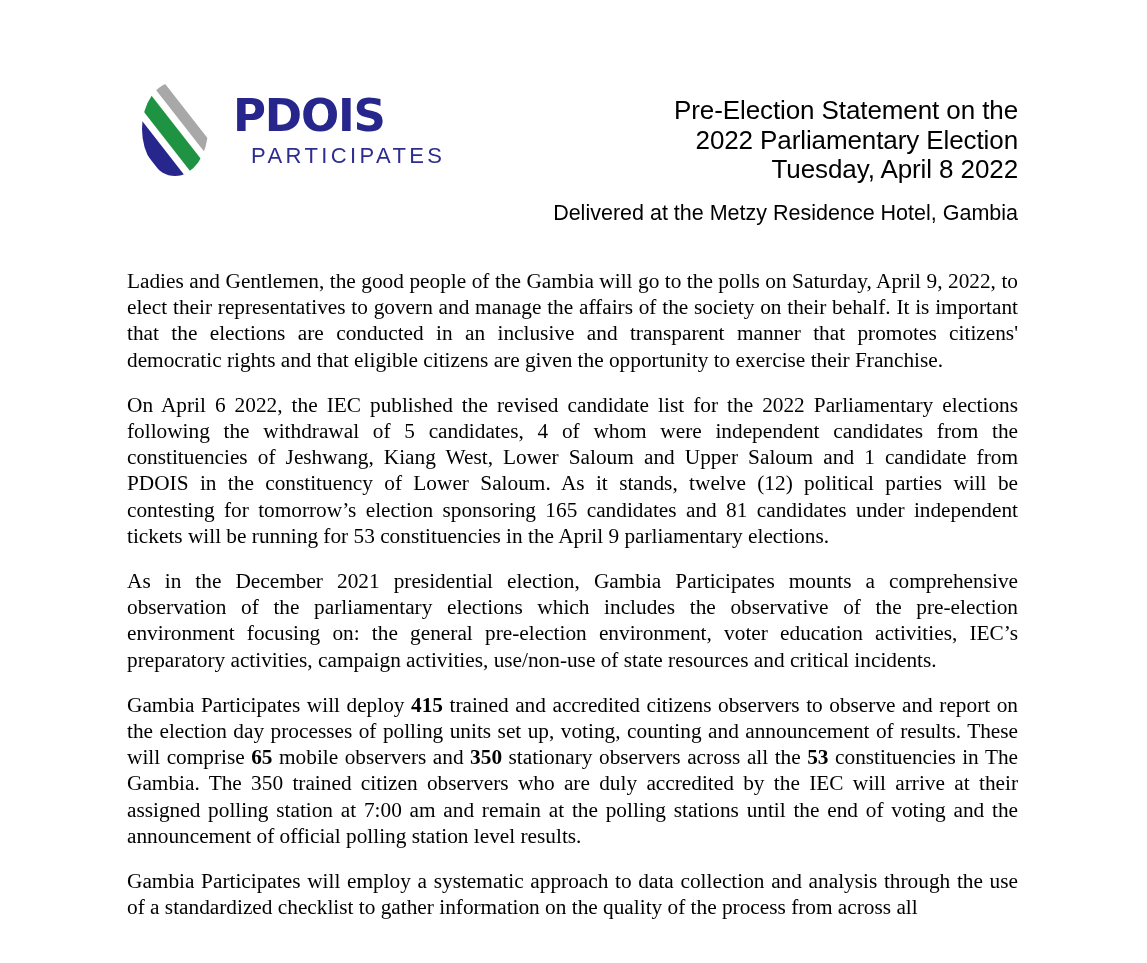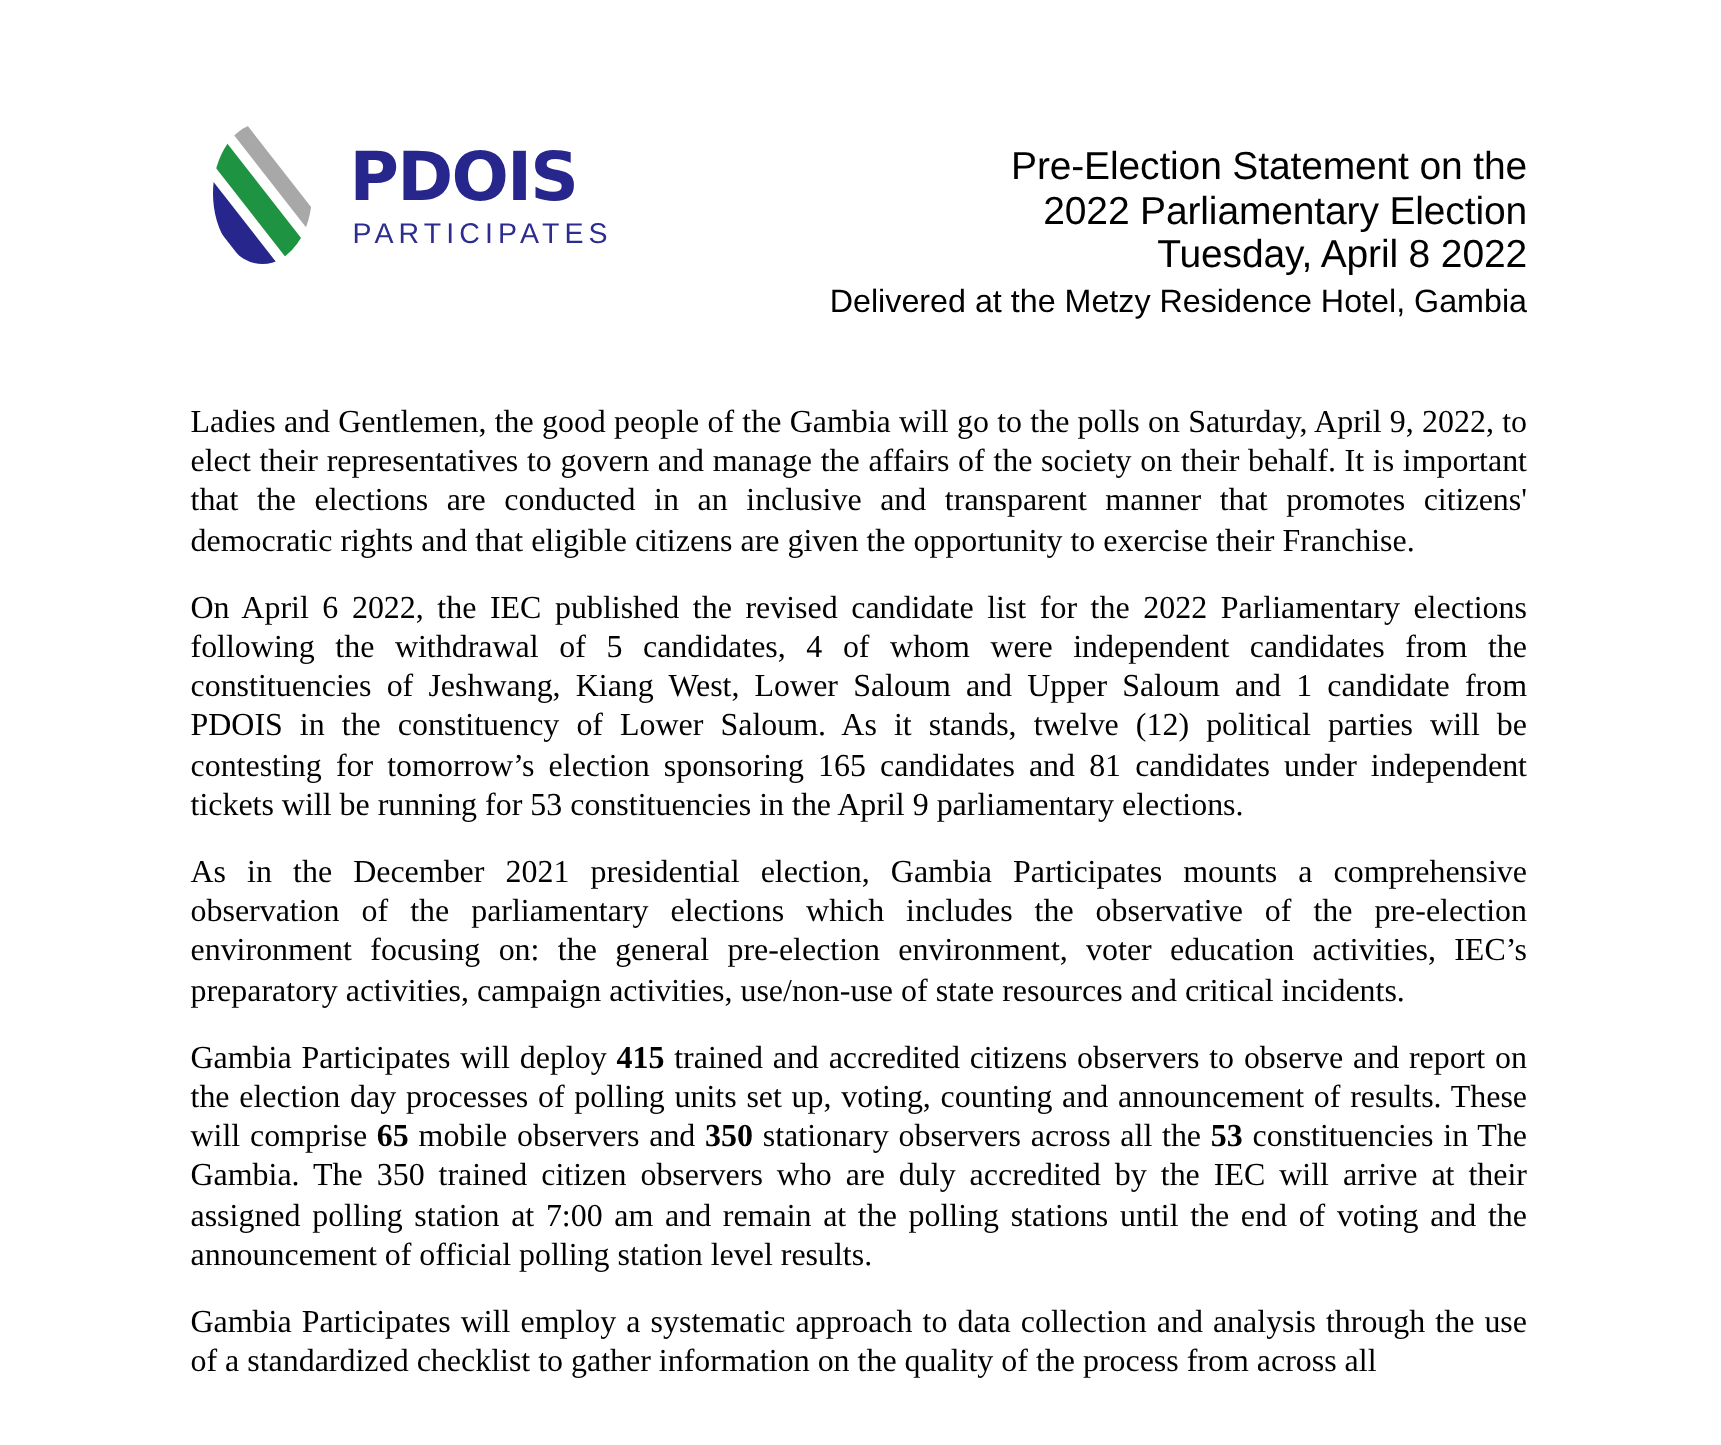--- a/index.html
+++ b/index.html
@@ -58,46 +58,46 @@
     font-family: "DejaVu Sans", "Liberation Sans", sans-serif;
     font-weight: bold;
     font-size: 45px;
     letter-spacing: -1.2px;
     color: #26268c;
     line-height: 1;
   }
   .wordmark-sub {
     font-family: "Liberation Sans", "DejaVu Sans", sans-serif;
     font-weight: normal;
-    font-size: 19px;
+    font-size: 22px;
     letter-spacing: 3.4px;
     color: #2d2d8f;
     line-height: 1;
     margin-top: 7px;
-    margin-left: 2px;
+    margin-left: 18px;
   }
 
   .title-block {
     text-align: right;
     font-family: "Liberation Sans", "DejaVu Sans", sans-serif;
     padding-top: 34px;
   }
   .title-line {
     font-size: 26px;
     font-weight: normal;
     line-height: 29.5px;
     white-space: nowrap;
     letter-spacing: -0.1px;
   }
   .subtitle-line {
     font-size: 21.5px;
     font-weight: normal;
     line-height: 29px;
     white-space: nowrap;
-    margin-top: 2px;
+    margin-top: 14px;
   }
 
   
   .doc-body {
     position: absolute;
     left: 127px;
     top: 268px;
     width: 891px;
   }
 

